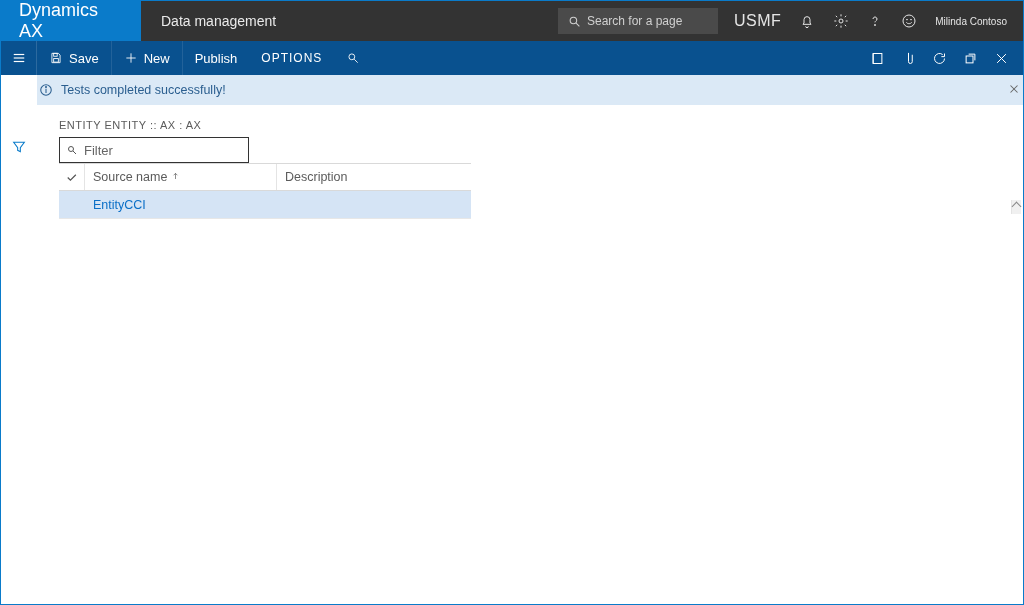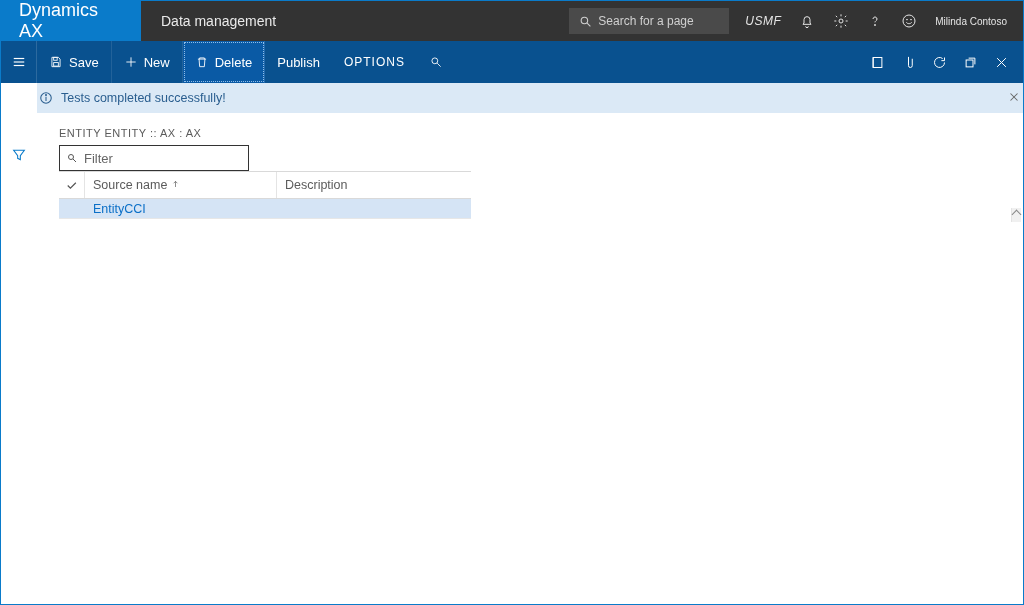--- a/index.html
+++ b/index.html
@@ -55,26 +55,26 @@
   .searchbox svg { width: 13px; height: 13px; fill: none; stroke:#d0d0d0; stroke-width:2;}
   .topbar-right {
     display: flex;
     align-items: center;
     gap: 18px;
     padding: 0 16px;
     color: #e5e5e5;
     font-size: 13px;
   }
   .topbar-right .icon svg { width: 16px; height: 16px; stroke:#e5e5e5; fill:none; stroke-width:1.5; }
-  .company { font-size: 12px; letter-spacing: 0.5px; font-style: italic;}
+  .company { font-size: 16px; letter-spacing: 0.5px;}
   .username { font-size: 10px; }
 
   
   .actionbar {
-    height: 42px;
+    height: 34px;
     background: #09518f;
     display: flex;
     align-items: stretch;
     color: #fff;
   }
   .hamburger {
     width: 36px;
     display: flex; align-items:center; justify-content:center;
     border-right: 1px solid rgba(255,255,255,0.15);
   }
@@ -182,21 +182,21 @@
     align-items:flex-start;
     color:#5b5b5b;
   }
   .col-check { width:26px; display:flex; justify-content:center; border-right:1px solid #e4e4e4; height:100%; align-items:center;}
   .col-check svg{ width:13px;height:13px;stroke:#555;fill:none;stroke-width:2.2;}
   .col-source { width:192px; padding:0 8px; border-right:1px solid #e4e4e4; height:100%; display:flex; align-items:center; gap:4px;}
   .col-desc { flex:1; padding:0 8px; height:100%; display:flex; align-items:center;}
   .sort-arrow svg{width:9px;height:10px;stroke:#555;fill:none;stroke-width:1.8;}
   .grid-row {
     display:flex;
-    height:20px;
+    height:28px;
     align-items:flex-end;
     border-bottom:1px solid #e7e7e7;
     background:#d5e4f5;
   }
   .grid-row .col-check{ border-right:1px solid transparent;}
   .grid-row .col-source{ border-right:1px solid transparent;}
   .grid-row .link { color:#0a6fc7; }
   .cell-desc { color:#333; }
 
   
@@ -287,30 +287,20 @@
     <span>Save</span>
   </div>
   <div class="action">
     <span class="icon">
       <svg viewBox="0 0 24 24">
           <line x1="12" y1="4" x2="12" y2="20"></line>
           <line x1="4" y1="12" x2="20" y2="12"></line>
         </svg>
     </span>
     <span>New</span>
-  </div>
-  <div class="action delete">
-    <span class="icon">
-      <svg viewBox="0 0 24 24">
-          <path d="M5 7h14"></path>
-          <path d="M8 7V5h8v2"></path>
-          <path d="M7 7l1 13h8l1-13"></path>
-        </svg>
-    </span>
-    <span>Delete</span>
   </div>
   <div class="action simple">
     <span>Publish</span>
   </div>
   <div class="action simple optcaps">
     <span>OPTIONS</span>
   </div>
   <div class="action simple">
     <span class="icon">
       <svg viewBox="0 0 24 24">

